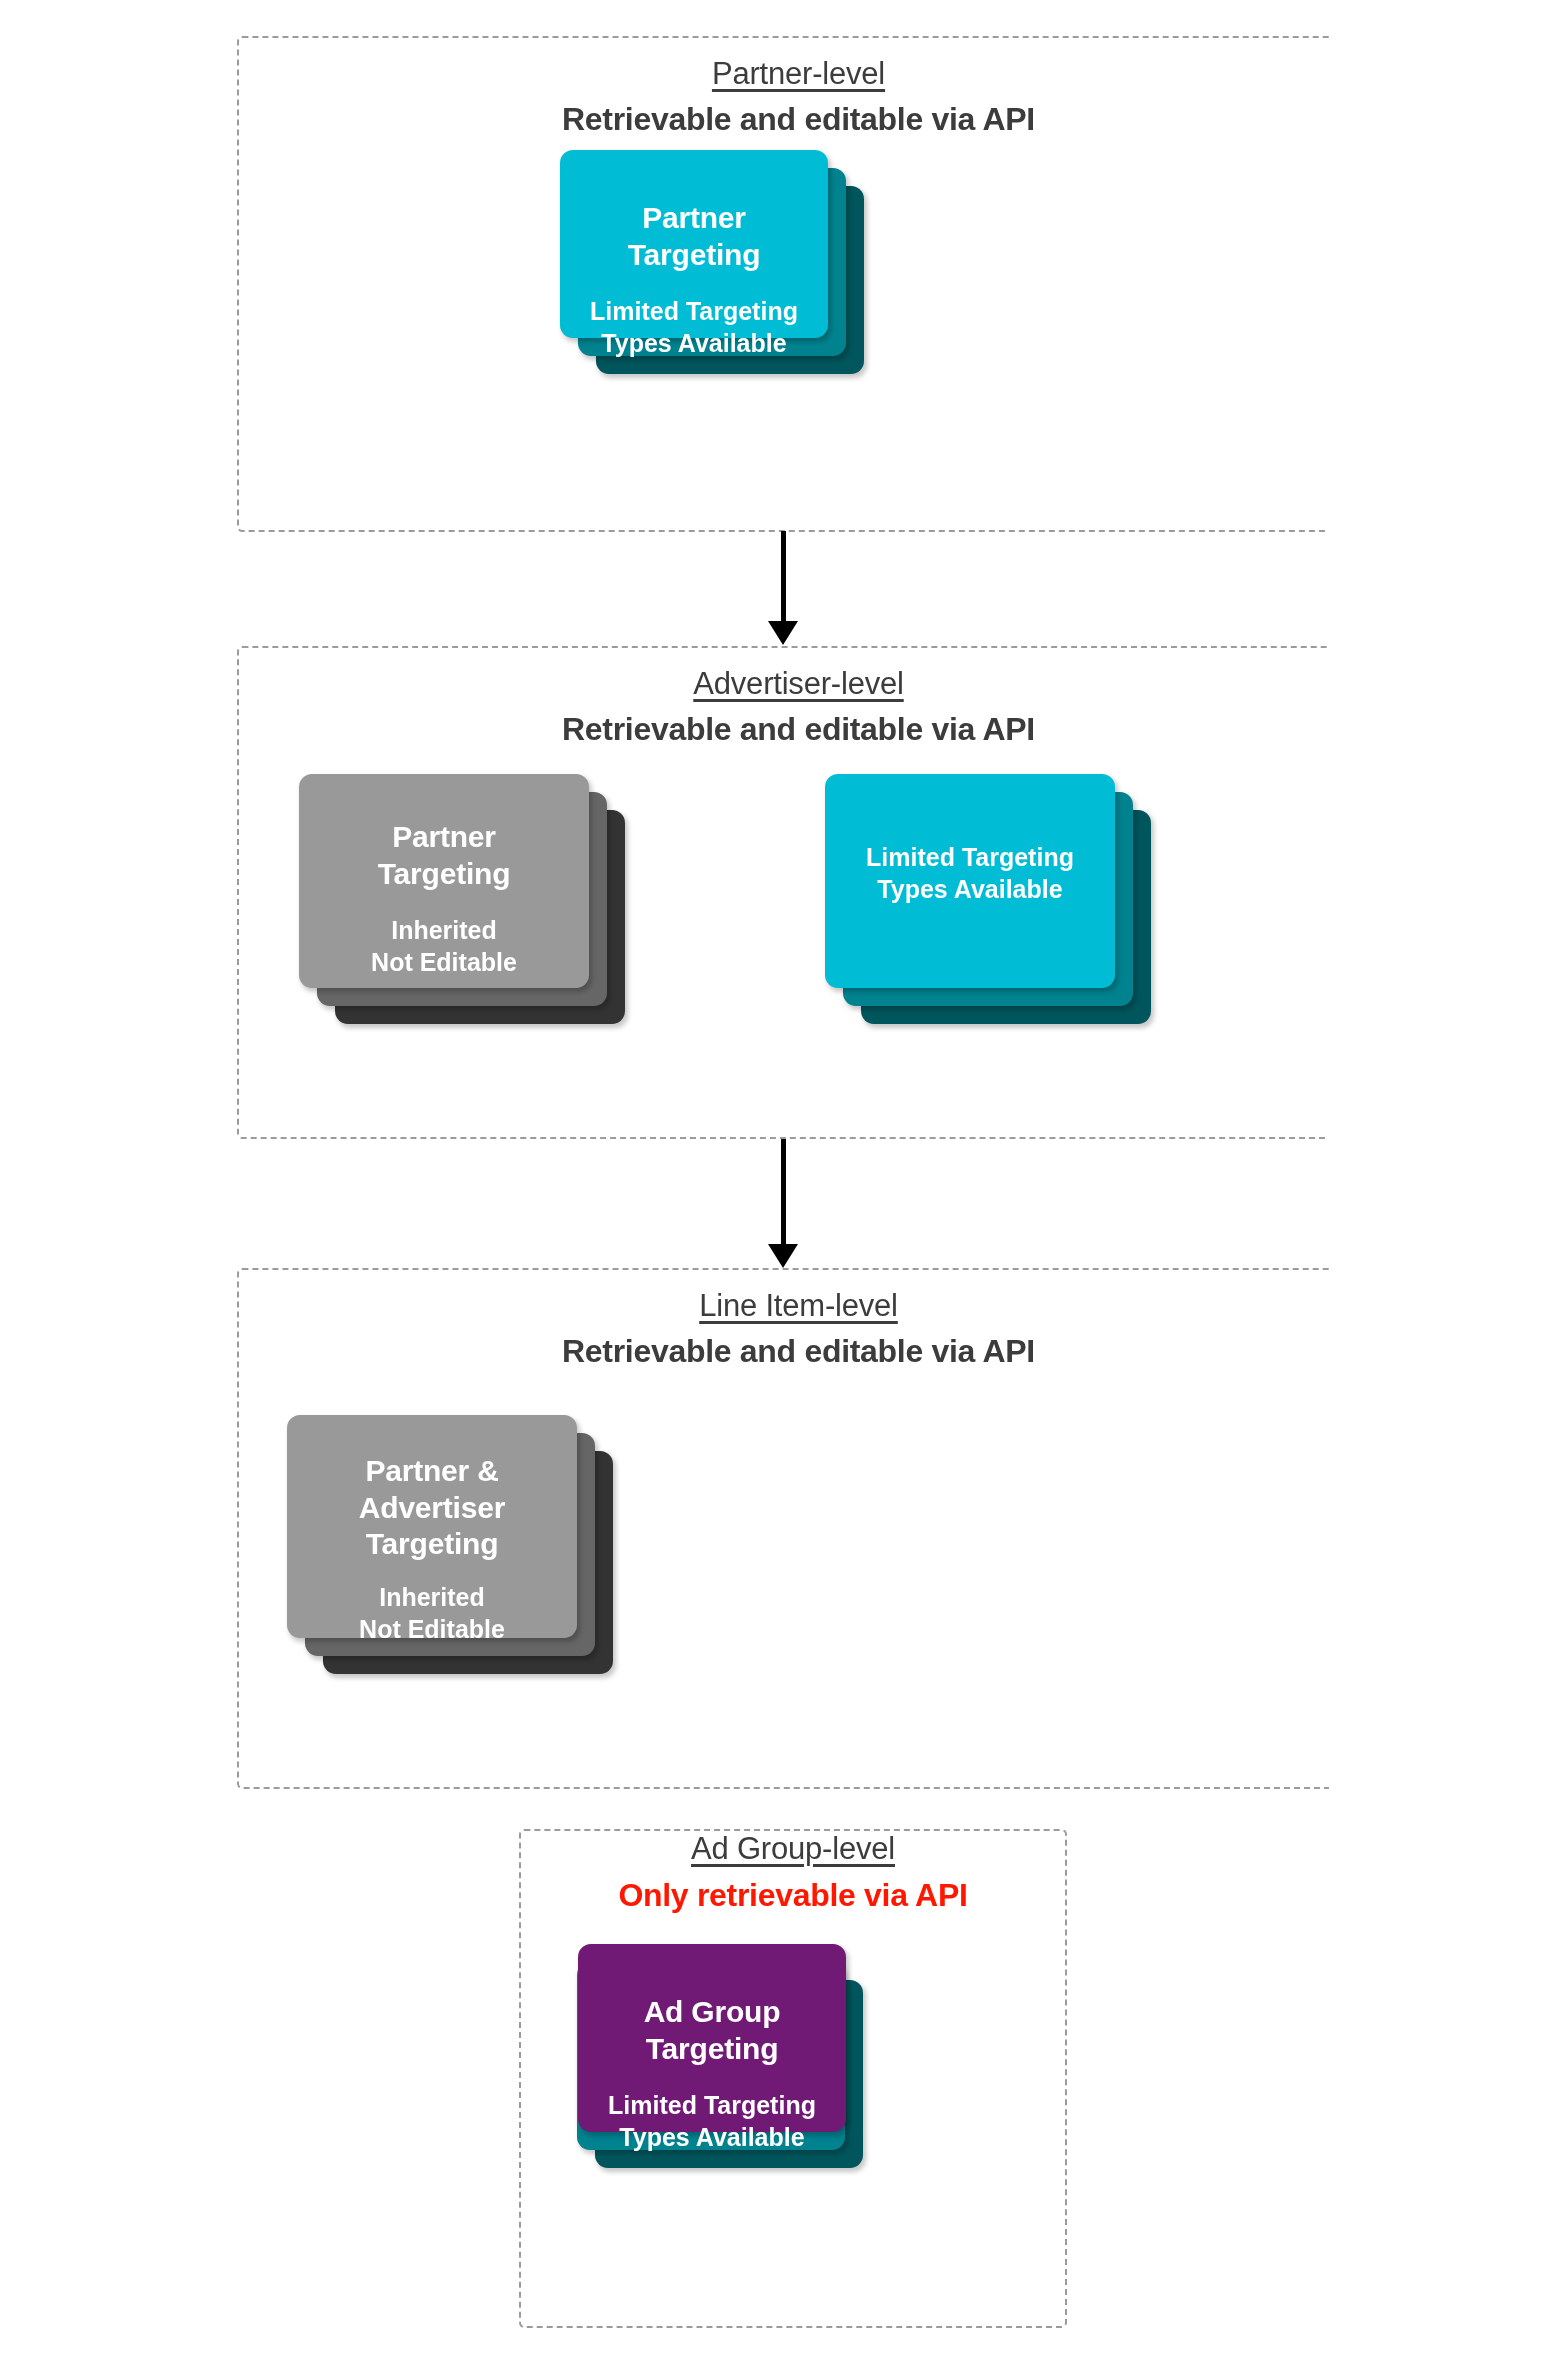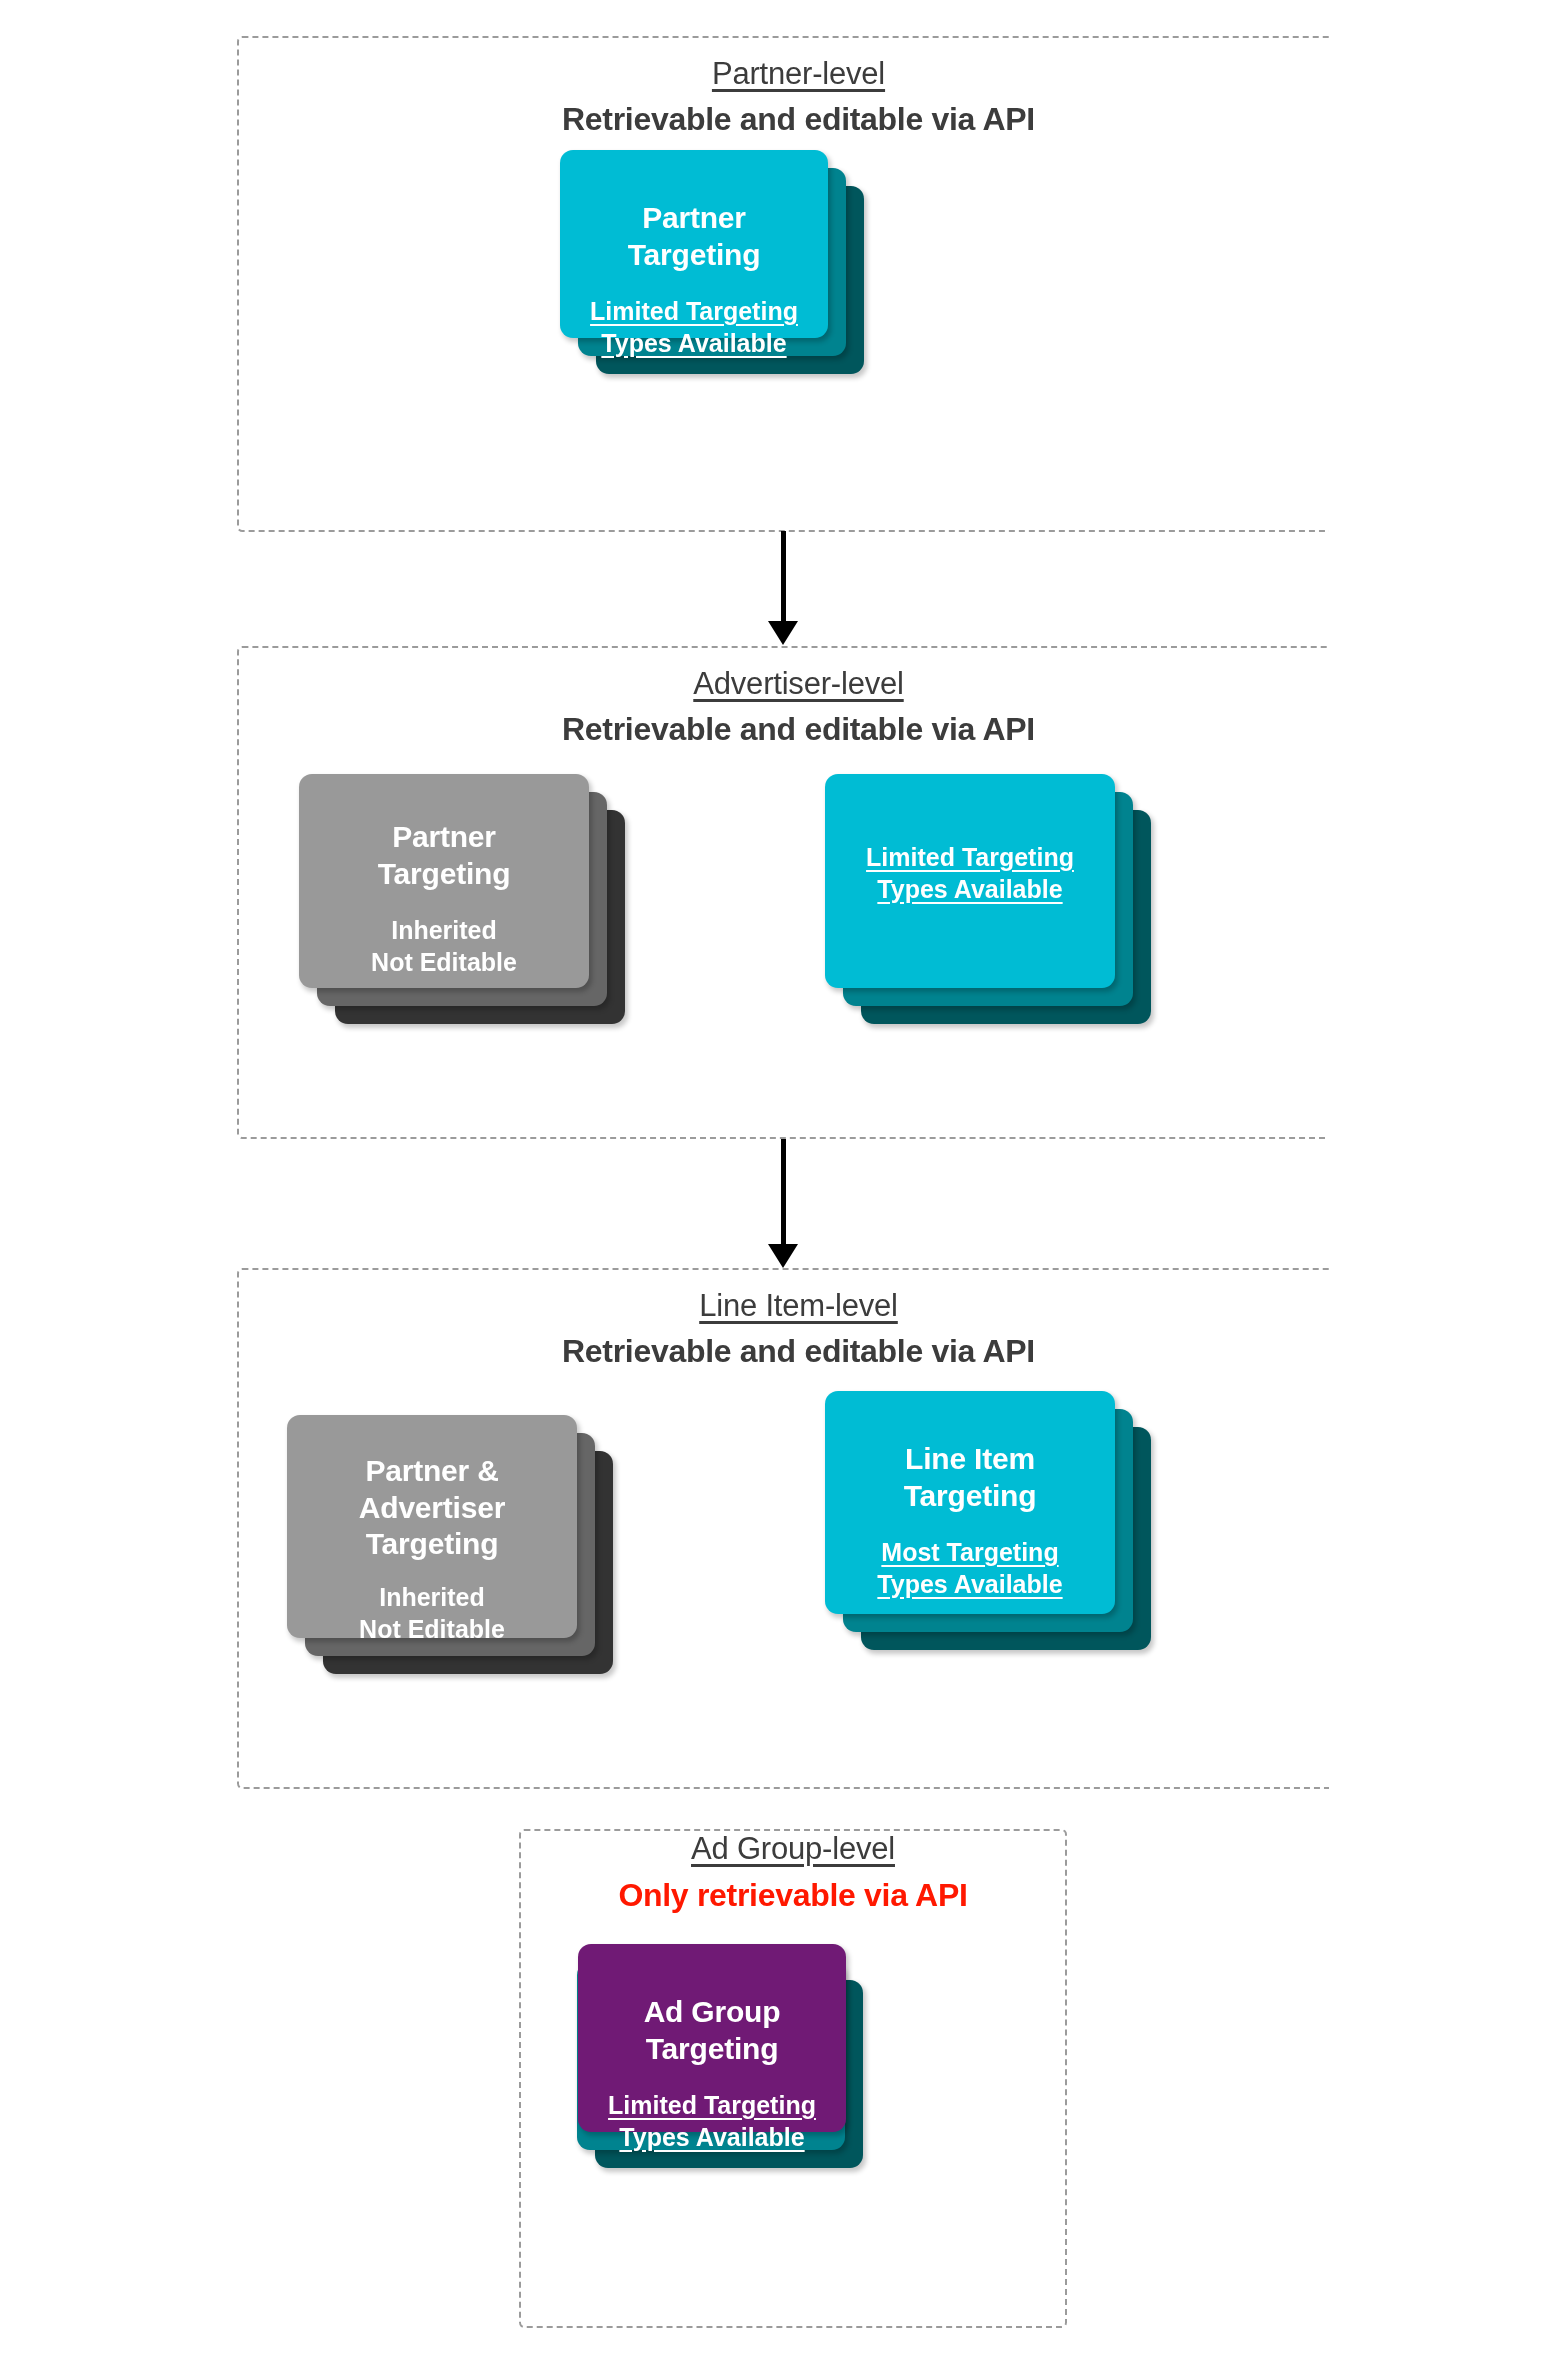--- a/index.html
+++ b/index.html
@@ -95,21 +95,20 @@
     padding: 0 23px;
   }
   .card-sub {
     font-size: 25px;
     font-weight: 700;
     line-height: 1.26;
     margin-top: 23px;
     padding: 0 23px;
   }
   .card-sub.underlined {
-    text-decoration: underline;
     text-underline-offset: 3.6px;
   }
 
   
   .arrow {
     position: absolute;
     width: 0.9px;
   }
   .arrow .shaft {
     position: absolute;
@@ -204,30 +203,20 @@
       <div class="card-layer back1" style="width:290px; height:223px; background:#666666;"></div>
       <div class="card-layer front" style="width:290px; height:223px; background:#999999;">
         <div class="card-body" style="padding-top:38px;">
           <div class="card-title">Partner &amp; Advertiser Targeting</div>
           <div class="card-sub" style="white-space:pre-line; margin-top:19.6px;">Inherited
 Not Editable</div>
         </div>
       </div>
     </div>
 
-    <div class="card-stack" style="left:586px; top:121px; width:326px; height:259px;">
-      <div class="card-layer back2" style="width:290px; height:223px; background:#00565c;"></div>
-      <div class="card-layer back1" style="width:290px; height:223px; background:#00838f;"></div>
-      <div class="card-layer front" style="width:290px; height:223px; background:#00bcd4;">
-        <div class="card-body" style="padding-top:50px;">
-          <div class="card-title">Line Item Targeting</div>
-          <div class="card-sub underlined">Most Targeting Types Available</div>
-        </div>
-      </div>
-    </div>
   </div>
 
   <div class="level-box" style="left:519px; top:1829px; width:548px; height:499px;">
     <div class="level-heading" style="top:0;">
       <span class="level-name">Ad Group-level</span>
       <span class="level-api alert">Only retrievable via API</span>
     </div>
 
     <div class="card-stack" style="left:38px; top:113px; width:304px; height:223px;">
       <div class="card-layer back2" style="width:268px; height:188px; background:#00565c;"></div>

